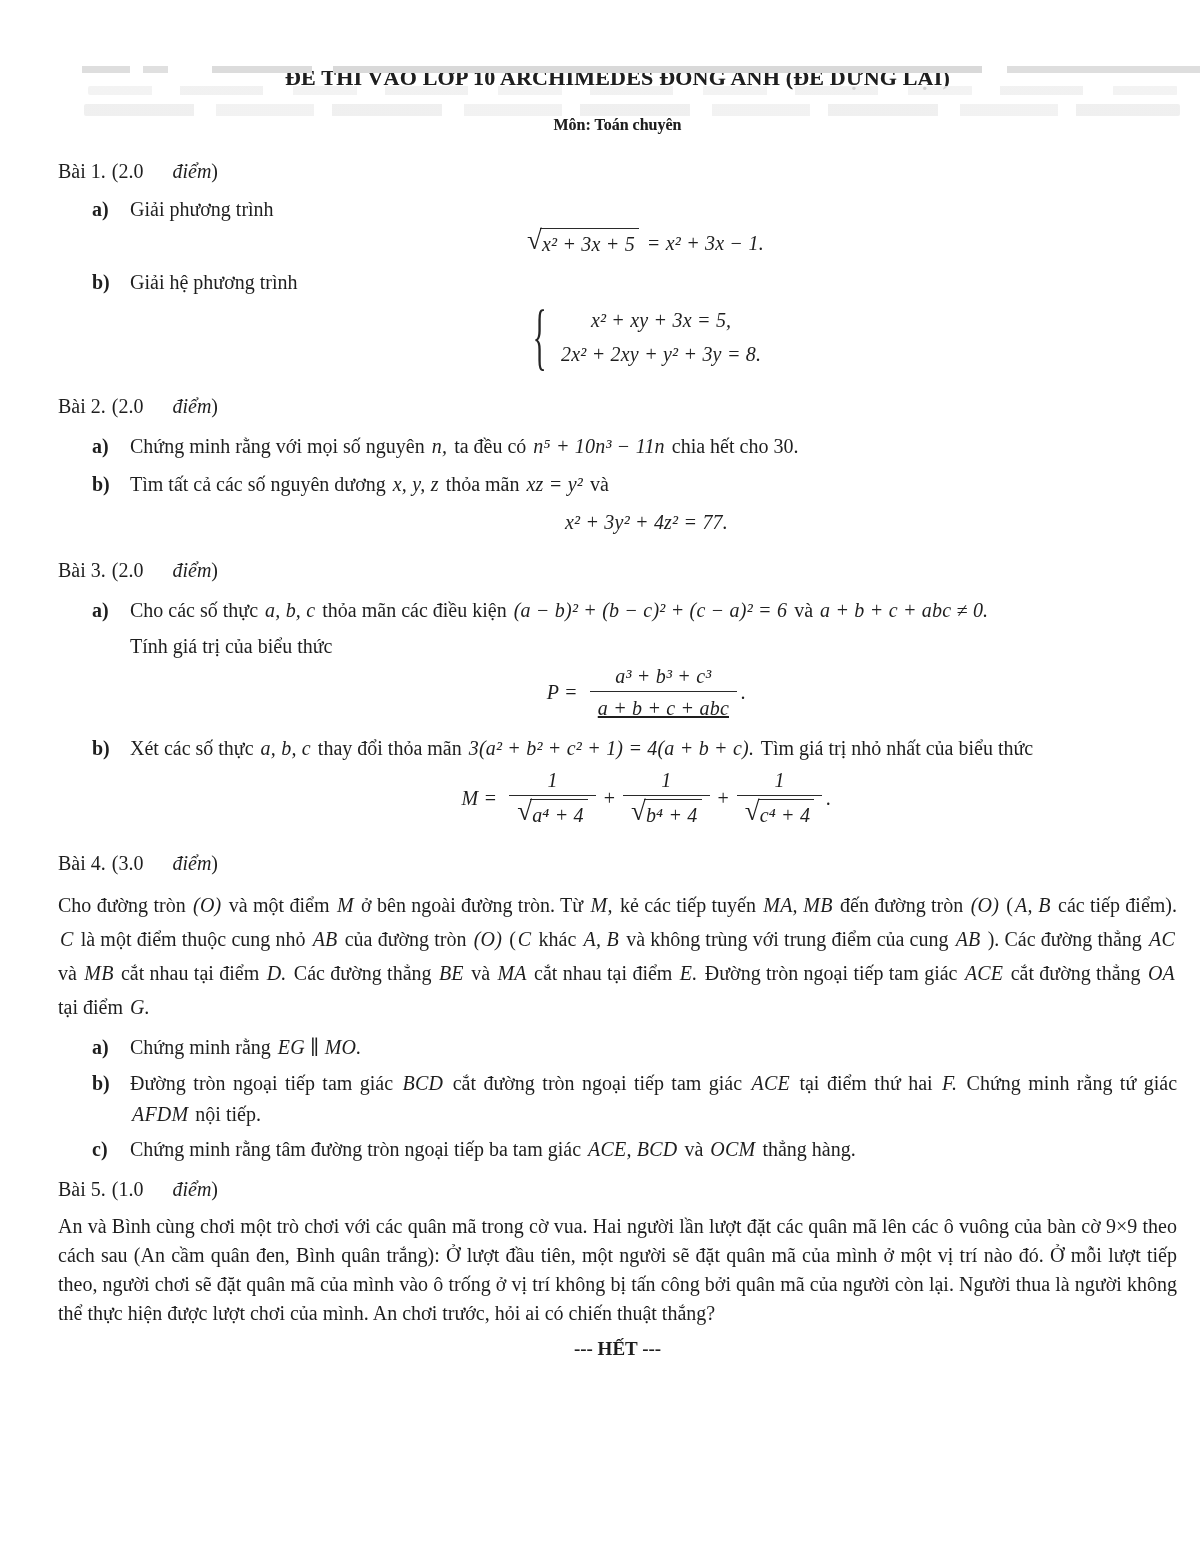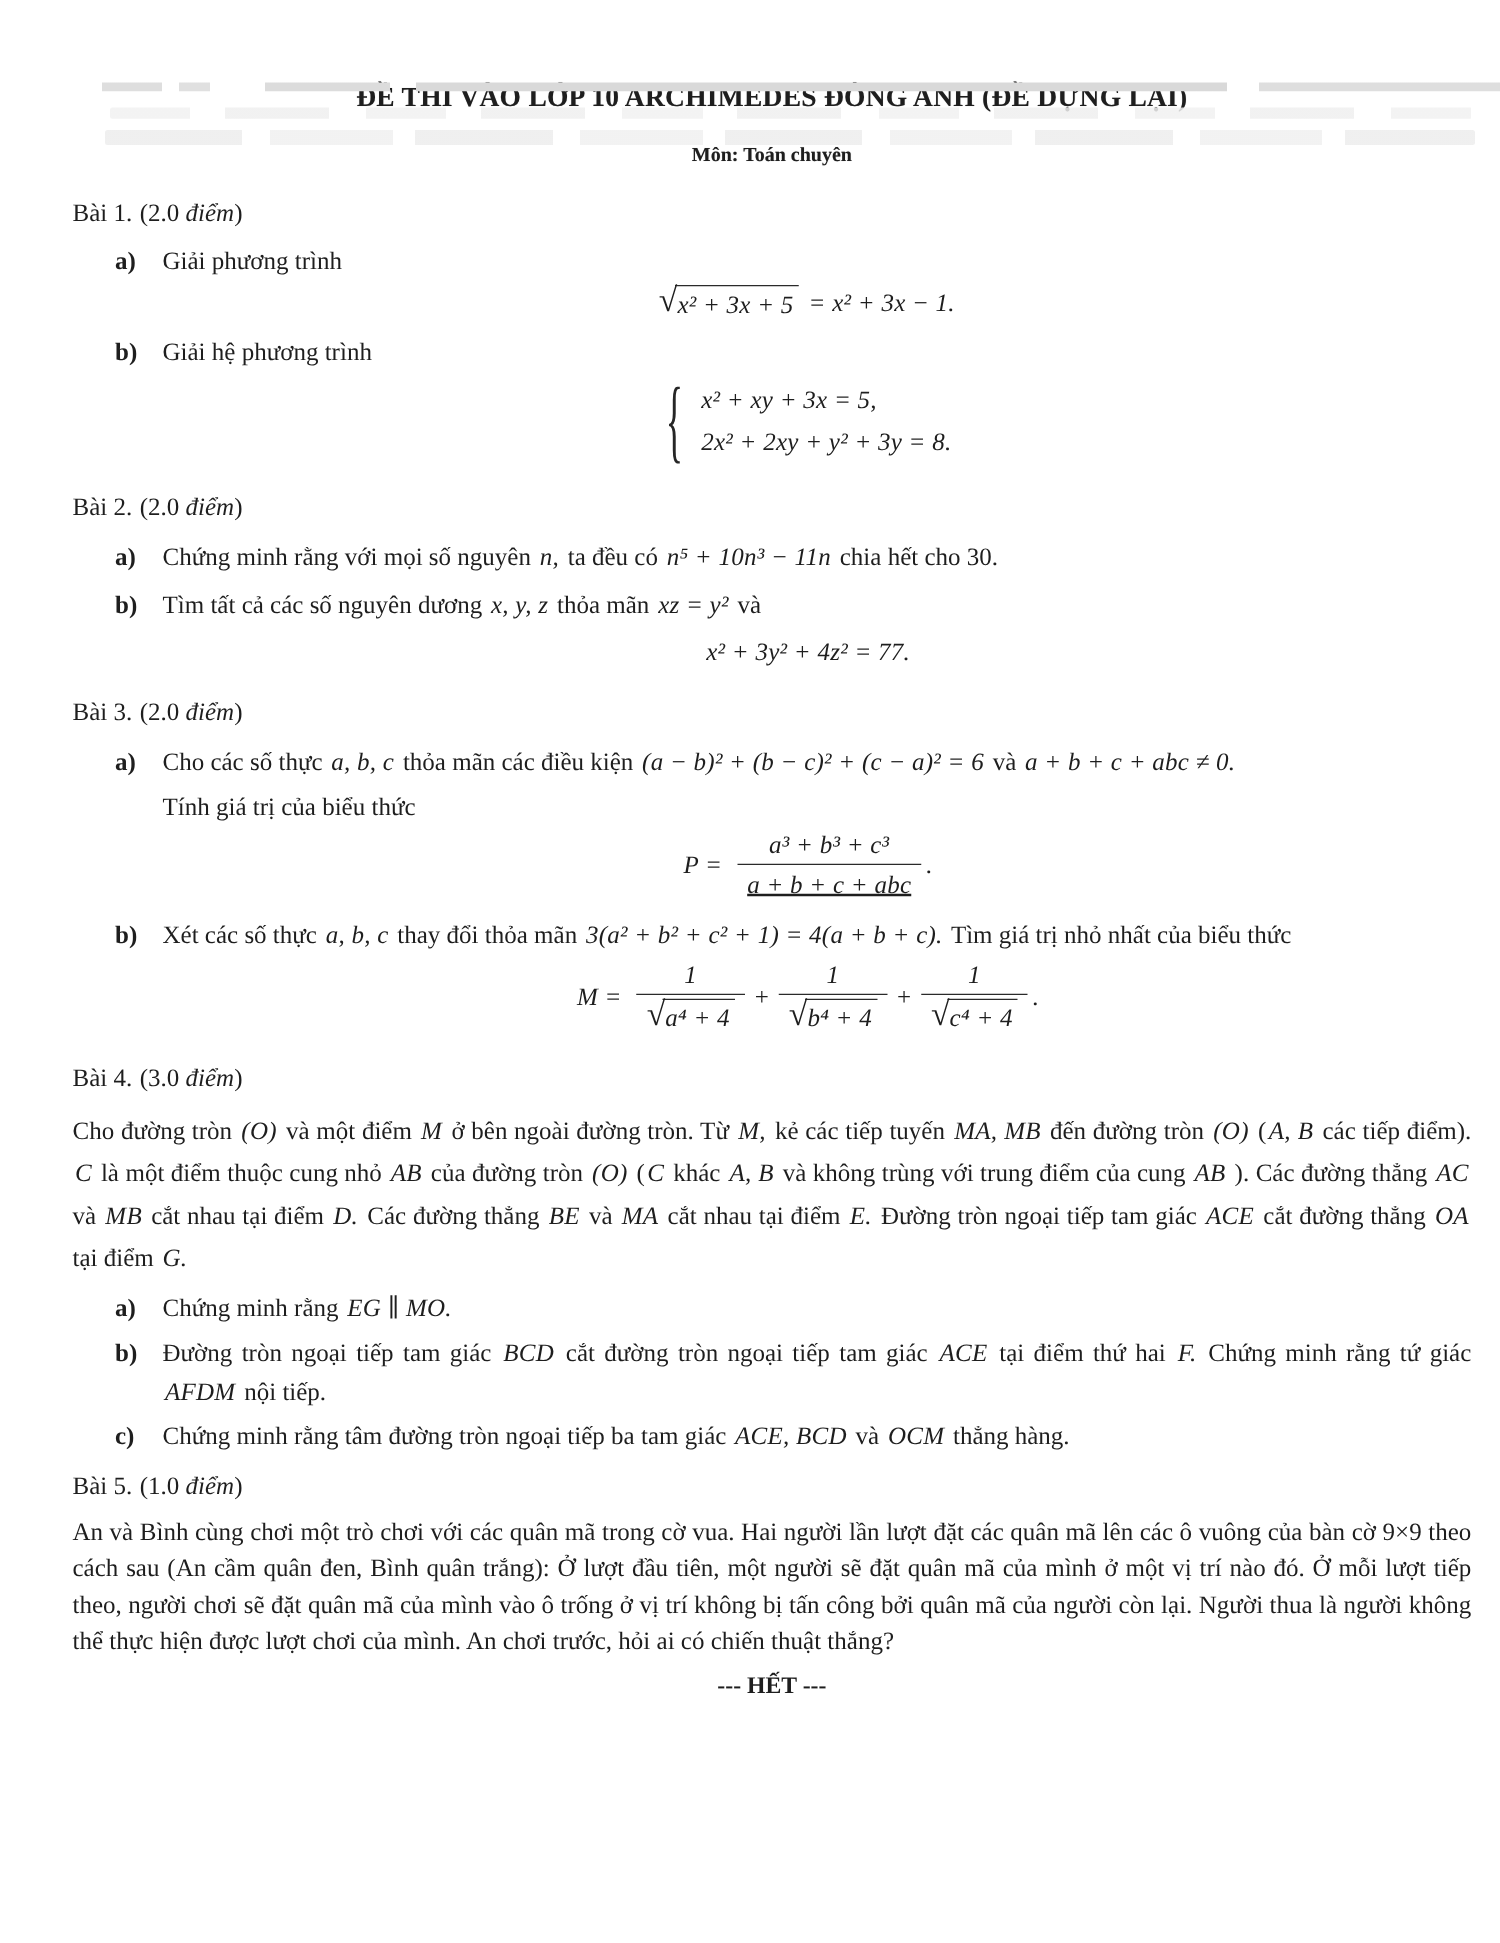--- a/index.html
+++ b/index.html
@@ -40,21 +40,21 @@
     text-shadow:0 0 .6px rgba(25,25,25,.4);
   }
   .doc-subject {
     margin-top:20px; text-align:center; font-weight:bold;
     font-size:16px; line-height:26px;
     text-shadow:0 0 .6px rgba(25,25,25,.4);
   }
 
   .prob-heading { font-size:20px; line-height:26px; }
   .ph-label { font-weight:normal; margin-right:6px; }
-  .ph-points .word { font-style:italic; }
+  .ph-points .word { font-style:italic;margin-left:24px; }
 
   .item { display:flex; font-size:20px; line-height:26px; }
   .item-label { flex:0 0 38px; margin-left:34px; font-weight:bold; }
   .item-content { flex:1; text-align:justify; }
 
   .seg-t { font-style:normal; }
   .seg-m { font-style:italic; padding:0 2px; letter-spacing:.2px; }
 
   .display-eq {
     display:flex; justify-content:center; align-items:center;
@@ -71,21 +71,21 @@
   .frac .num { display:block; padding:0 8px 2px; text-align:center; }
   .frac .den { display:block; border-top:1.5px solid #2a2a2a; padding:3px 8px 0; text-align:right;text-decoration:underline; }
   .frac .den .radicand { border-top:1.3px solid #2a2a2a; }
   .op { margin:0 6px; }
 
   .system-wrap { margin-top:8px; }
   .brace {
     display:inline-block; font-size:40px; font-weight:400; color:#262626;
     transform:scale(.72,1.85); transform-origin:center; margin-right:10px; font-style:normal;
   }
-  .system-lines { display:inline-flex; flex-direction:column; align-items:flex-start; }
+  .system-lines { display:inline-flex; flex-direction:column; align-items:center; }
   .system-lines .seg-m { line-height:34px; }
 
   .para { font-size:20px; text-align:justify; }
   .para-4 { line-height:34px; margin-top:12px; }
   .para-5 { line-height:29px; margin-top:10px; }
 
   .end-marker { margin-top:10px; text-align:center; font-weight:bold; font-size:19px; }
 
   
   .mt-h1 { margin-top:20px; } .mt-h  { margin-top:22px; }

